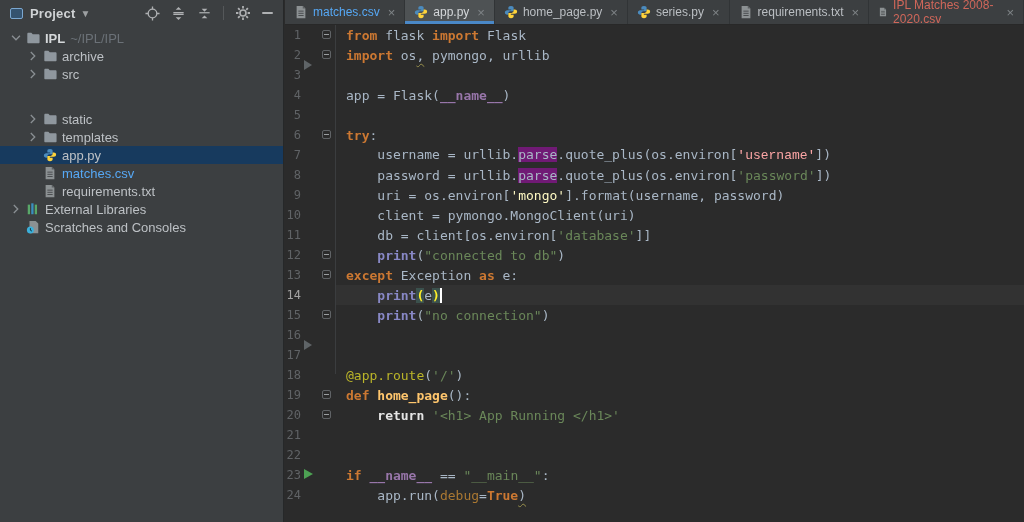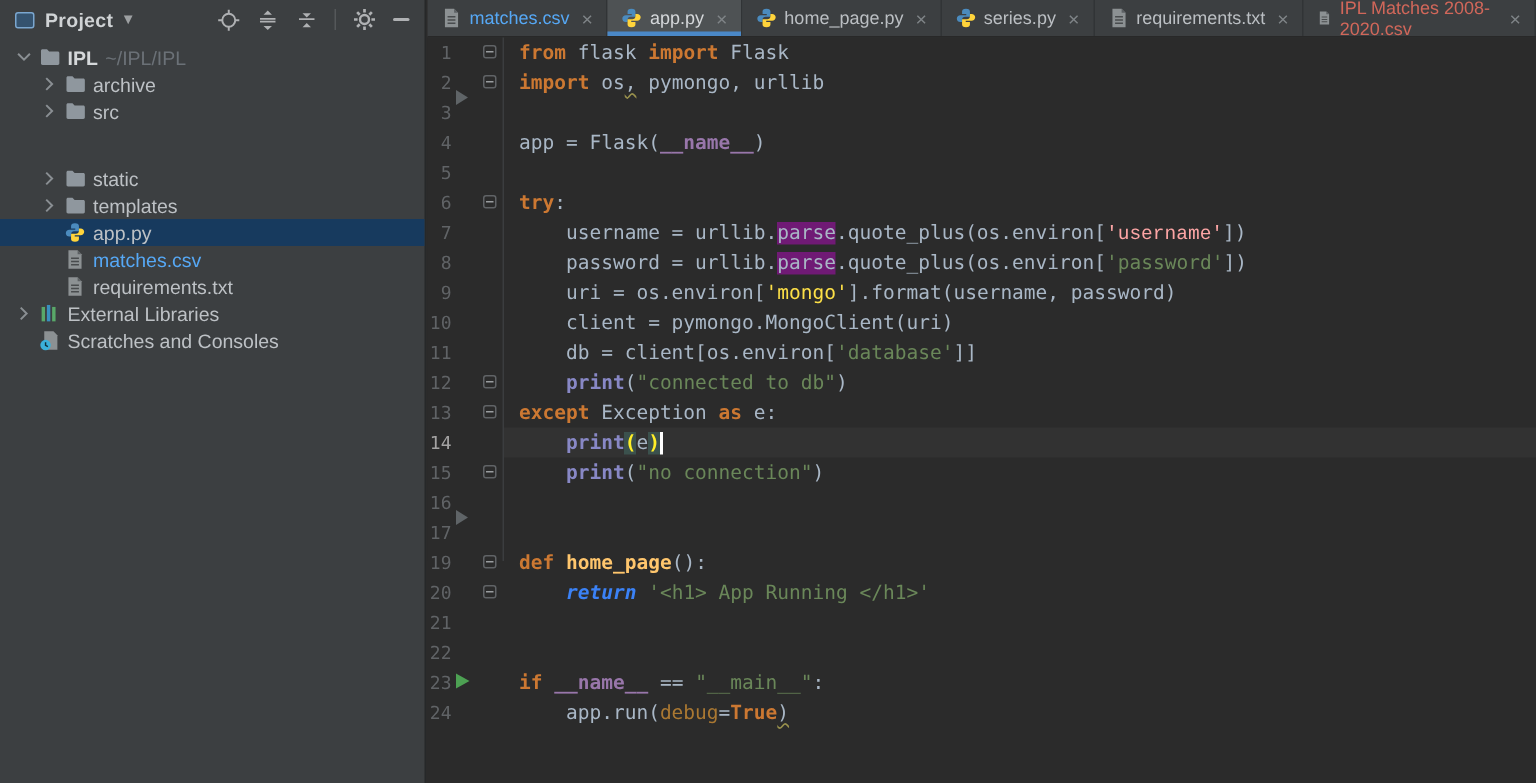--- a/index.html
+++ b/index.html
@@ -333,21 +333,21 @@
           <span class="code"><span style="color: rgb(169, 183, 198);">    username = urllib.</span><span class="tok-hl" style="color: rgb(169, 183, 198);">parse</span><span style="color: rgb(169, 183, 198);">.quote_plus(os.environ[</span><span style="color: #fca5a5; font-family: Liberation Mono, monospace;">'username'</span><span style="color: rgb(169, 183, 198);">])</span></span>
         </div>
         <div class="code-row">
           <span class="lnum">8</span>
           <span class="gmark"></span>
           <span class="code"><span style="color: rgb(169, 183, 198);">    password = urllib.</span><span class="tok-hl" style="color: rgb(169, 183, 198);">parse</span><span style="color: rgb(169, 183, 198);">.quote_plus(os.environ[</span><span style="color: rgb(106, 135, 89);">'password'</span><span style="color: rgb(169, 183, 198);">])</span></span>
         </div>
         <div class="code-row">
           <span class="lnum">9</span>
           <span class="gmark"></span>
-          <span class="code"><span style="color: rgb(169, 183, 198);">    uri = os.environ[</span><span style="color: #fde047;">'mongo'</span><span style="color: rgb(169, 183, 198);">].format(username, password)</span></span>
+          <span class="code"><span style="color: rgb(169, 183, 198);">    uri = os.environ[</span><span style="color: #fef9c3;">'mongo'</span><span style="color: rgb(169, 183, 198);">].format(username, password)</span></span>
         </div>
         <div class="code-row">
           <span class="lnum">10</span>
           <span class="gmark"></span>
           <span class="code"><span style="color: rgb(169, 183, 198);">    client = pymongo.MongoClient(uri)</span></span>
         </div>
         <div class="code-row">
           <span class="lnum">11</span>
           <span class="gmark"></span>
           <span class="code"><span style="color: rgb(169, 183, 198);">    db = client[os.environ[</span><span style="color: rgb(106, 135, 89);">'database'</span><span style="color: rgb(169, 183, 198);">]]</span></span>
@@ -385,32 +385,37 @@
           <span class="code"></span>
         </div>
         <div class="code-row">
           <span class="lnum">17</span>
           <span class="gmark">
             <span class="gray-tri"></span>
           </span>
           <span class="code"></span>
         </div>
         <div class="code-row">
+          <span class="lnum">18</span>
+          <span class="gmark"></span>
+          <span class="code"><span style="color: rgb(187, 181, 41);">@app.route</span><span style="color: rgb(169, 183, 198);">(</span><span style="color: rgb(106, 135, 89);">'/'</span><span style="color: rgb(169, 183, 198);">)</span></span>
+        </div>
+        <div class="code-row">
           <span class="lnum">19</span>
           <span class="gmark">
             <span class="fold-box"></span>
           </span>
           <span class="code"><span class="tok-b" style="color: rgb(204, 120, 50);">def</span><span style="color: rgb(169, 183, 198);"> </span><span class="tok-b" style="color: rgb(255, 198, 109);">home_page</span><span style="color: rgb(169, 183, 198);">():</span></span>
         </div>
         <div class="code-row">
           <span class="lnum">20</span>
           <span class="gmark">
             <span class="fold-box"></span>
           </span>
-          <span class="code"><span style="color: rgb(169, 183, 198);">    </span><span class="tok-b" style="color: #3b82f6; font-style: italic;">return</span><span style="color: rgb(169, 183, 198);"> </span><span style="color: rgb(106, 135, 89);">'&lt;h1&gt; App Running &lt;/h1&gt;'</span></span>
+          <span class="code"><span style="color: rgb(169, 183, 198);">    </span><span class="tok-b" style="color: #e5e5e5;">return</span><span style="color: rgb(169, 183, 198);"> </span><span style="color: rgb(106, 135, 89);">'&lt;h1&gt; App Running &lt;/h1&gt;'</span></span>
         </div>
         <div class="code-row">
           <span class="lnum">21</span>
           <span class="gmark"></span>
           <span class="code"></span>
         </div>
         <div class="code-row">
           <span class="lnum">22</span>
           <span class="gmark"></span>
           <span class="code"></span>

